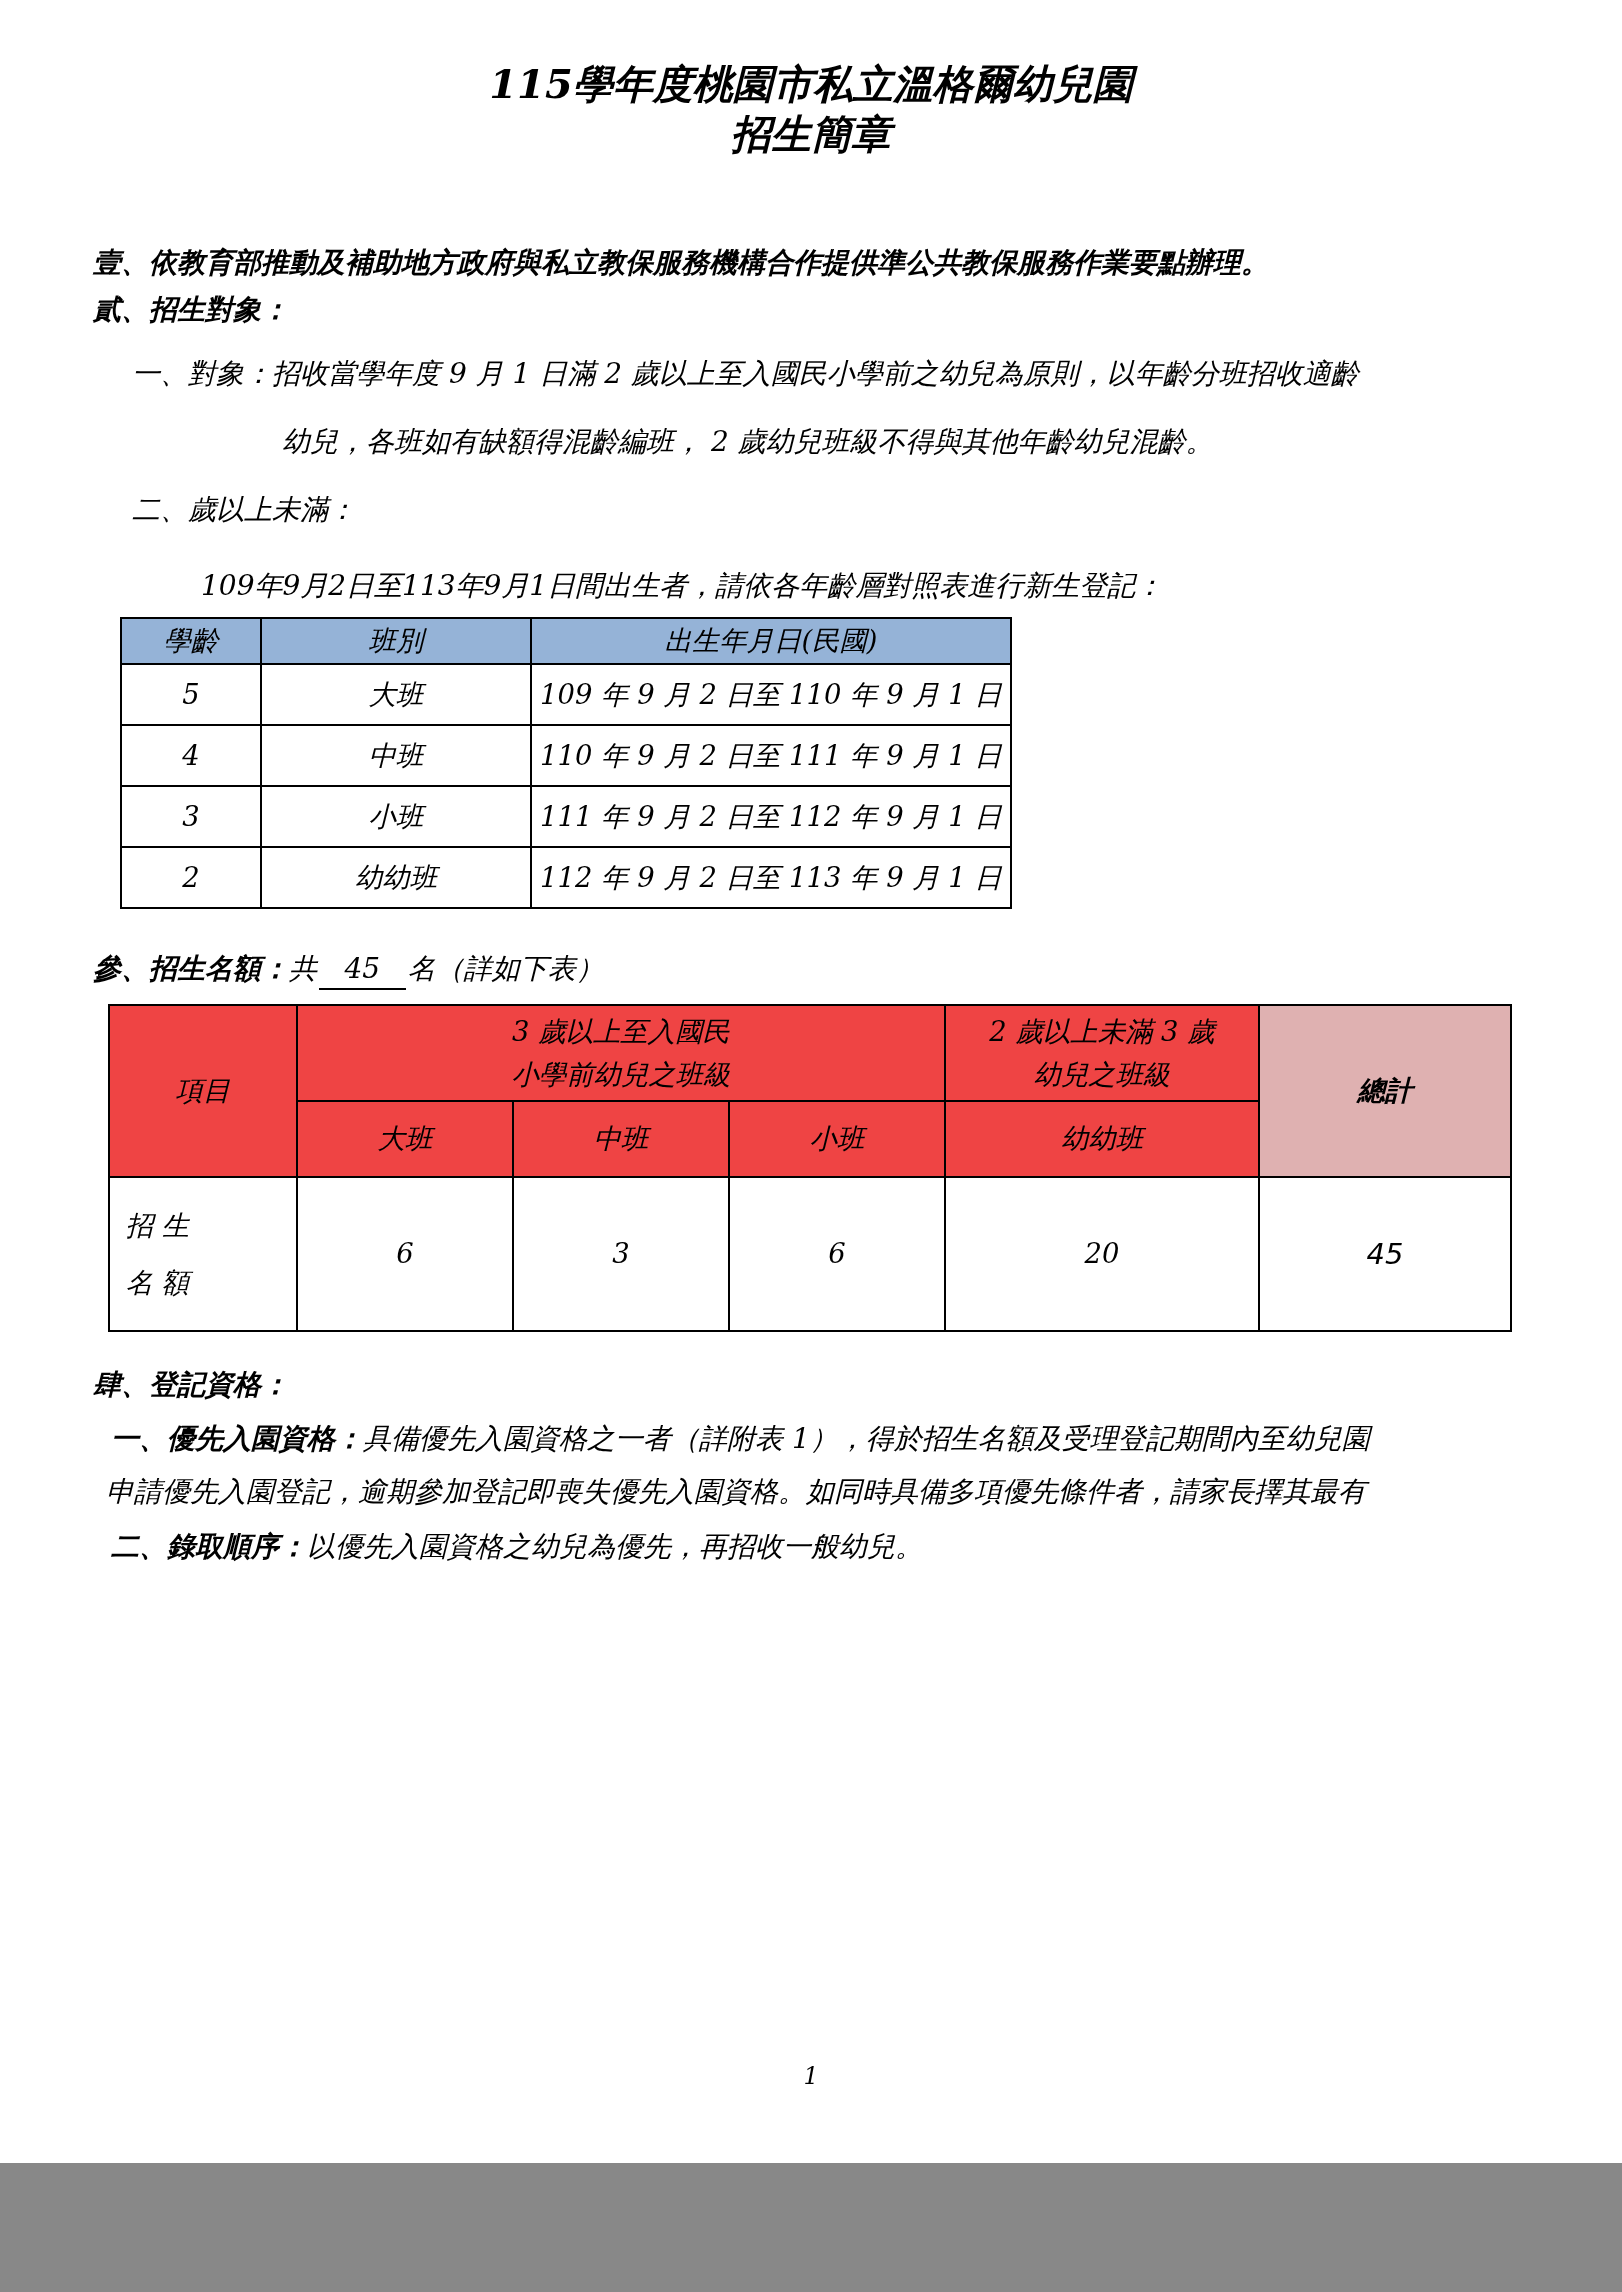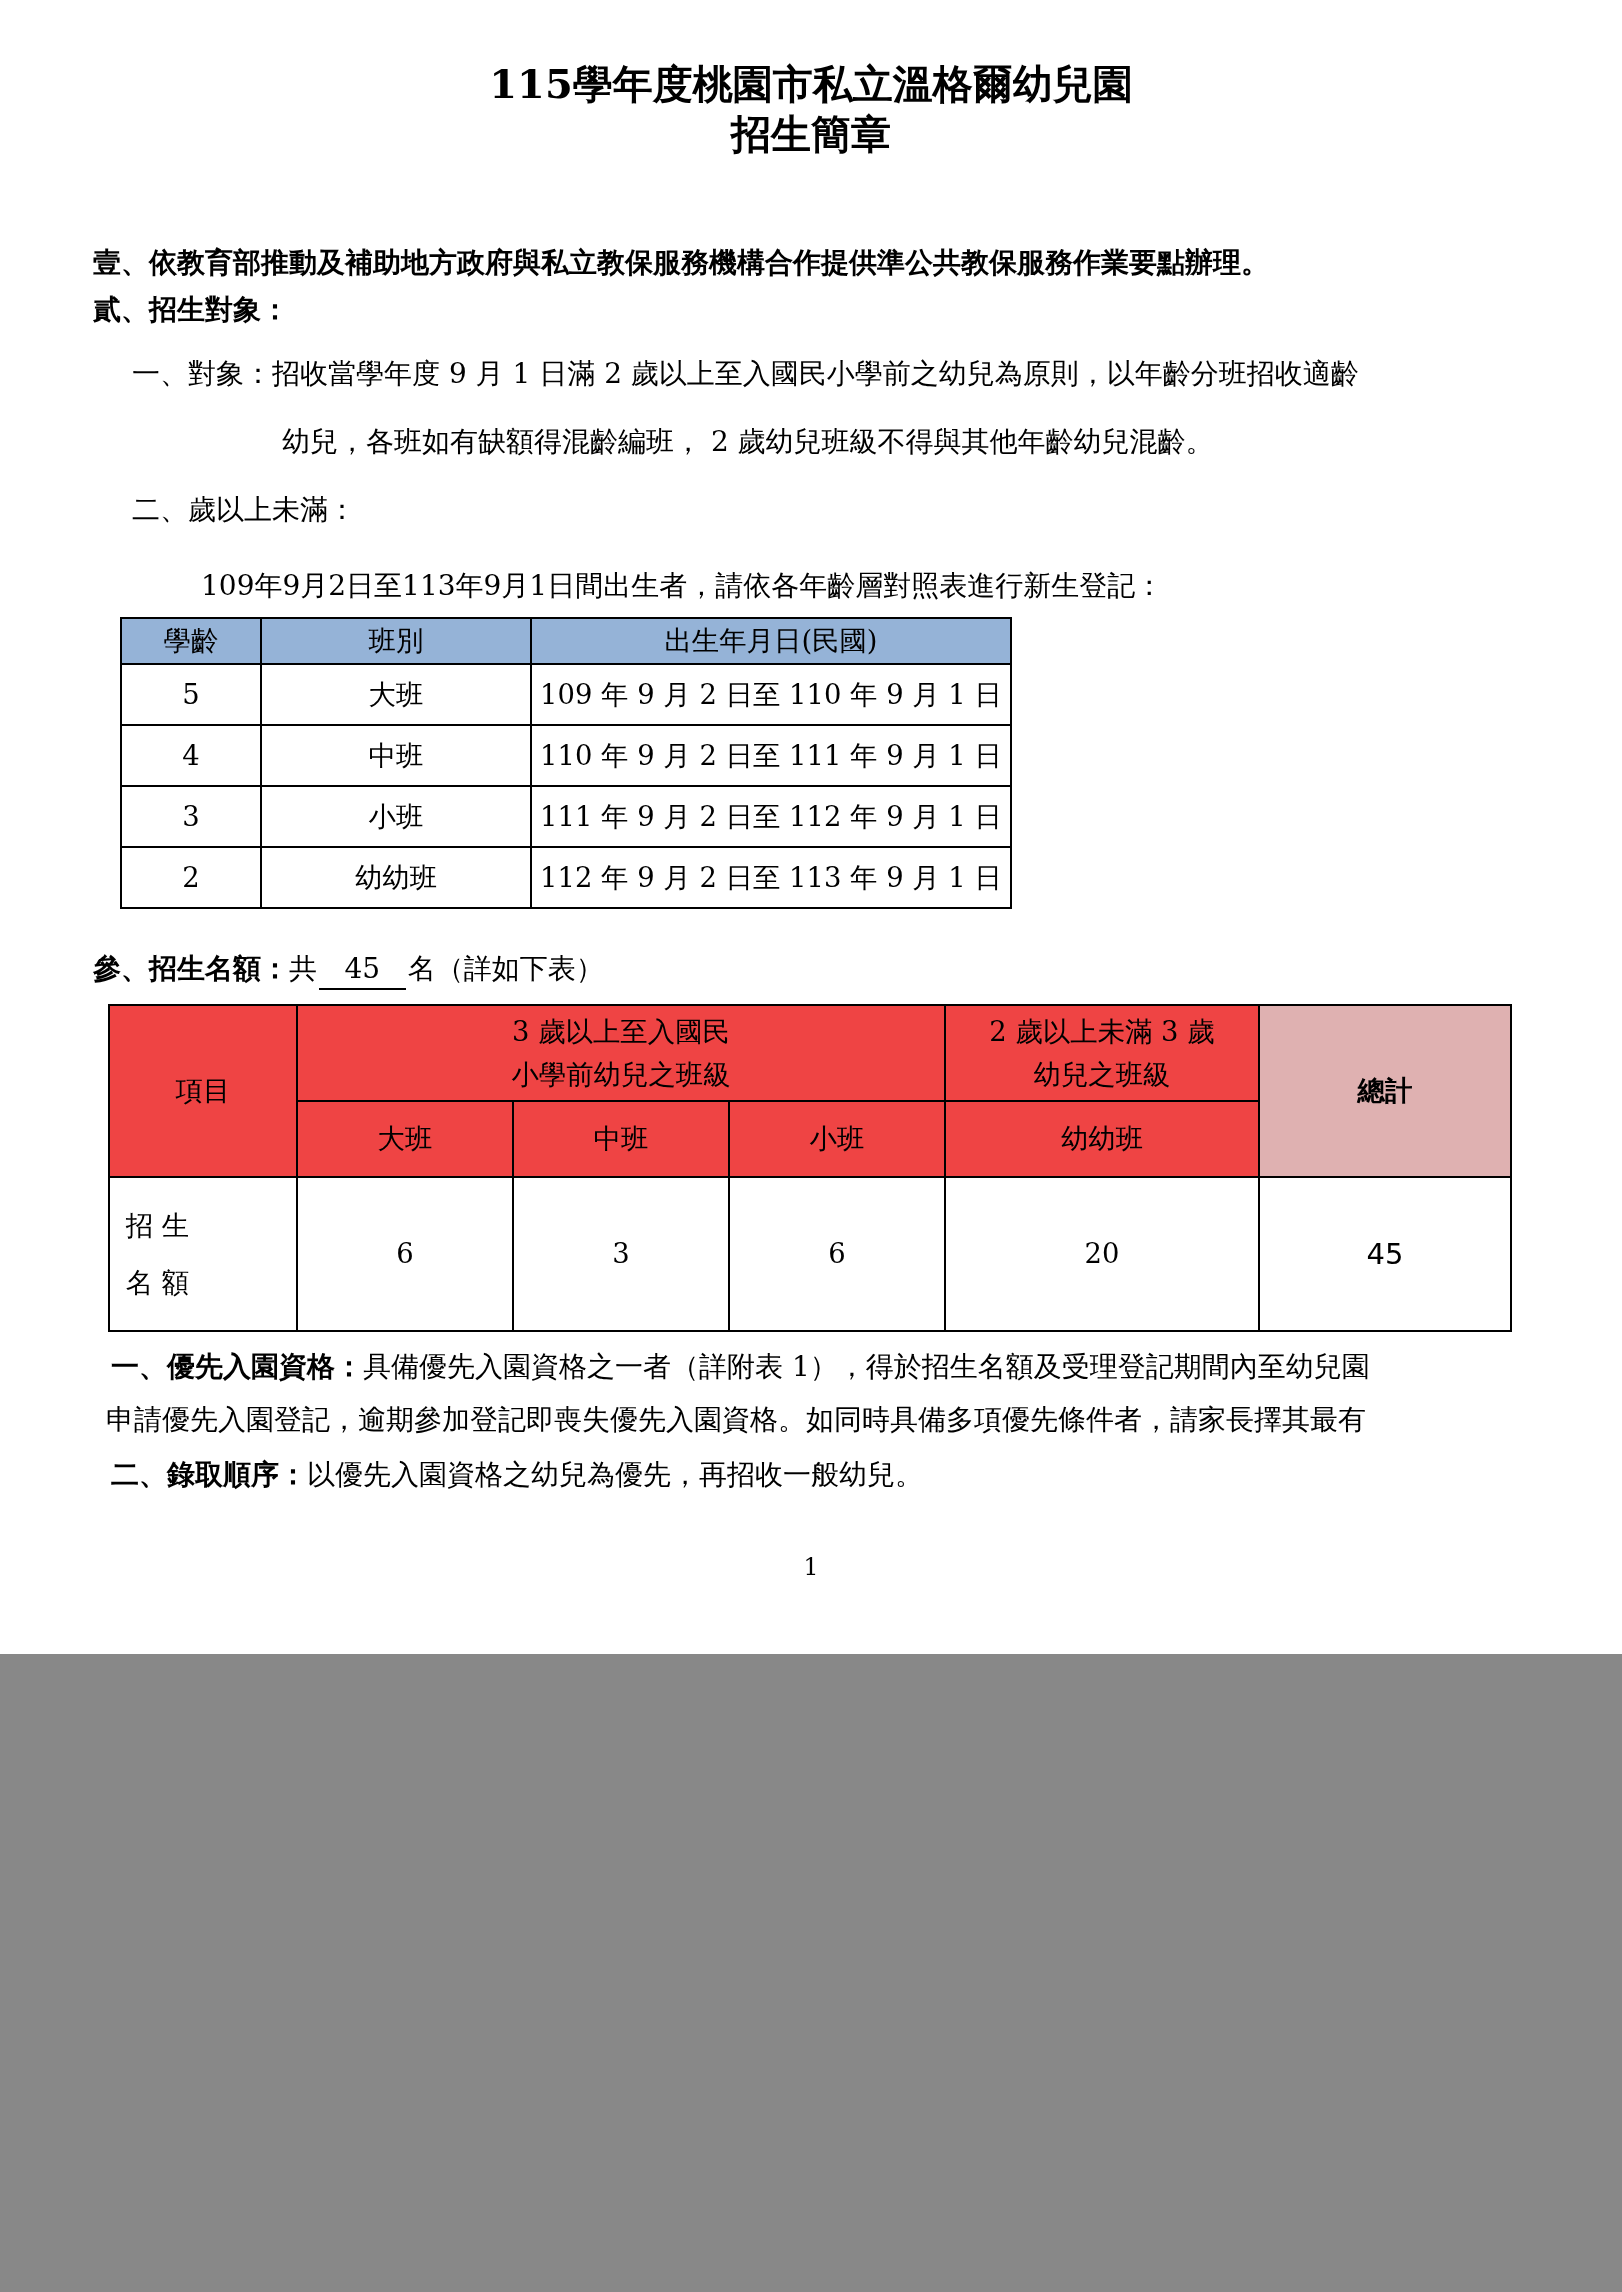--- a/index.html
+++ b/index.html
@@ -1,26 +1,27 @@
 <!DOCTYPE html>
 <html><head>
 <meta charset="utf-8">
 <style>
   * { box-sizing: border-box; }
   html, body { margin: 0; padding: 0; background: #888; }
   .page {
     position: relative;
     width: 1622px;
-    height: 1654px;
+    height: 2163px;
     margin: 0 auto;
     background: #ffffff;
     color: #000;
     font-family: "DejaVu Serif", "Liberation Serif", serif;
     font-size: 28px;
     overflow: hidden;
+    font-style: italic;
   }
   .title-block { padding-top: 59px; text-align: center; font-weight: bold; font-size: 40px; line-height: 1.25; }
   .p { line-height: 39px; white-space: nowrap; }
   .bold { font-weight: bold; }
   .sec-head  { margin: 84px 0 0 93px; font-weight: bold; }
   .sec-head2 { margin: 7.8px 0 0 93px; font-weight: bold; }
   .item-l1   { margin: 25.5px 0 0 132px; }
   .item-cont { margin: 29px 0 0 282px; }
   .item-l2   { margin: 29px 0 0 132px; }
   .note-line { margin: 37px 0 0 201px; }
@@ -148,20 +149,21 @@
       </td>
       <td>6</td>
       <td>3</td>
       <td>6</td>
       <td>20</td>
       <td class="total-val" style="background:#fff;">45</td>
     </tr>
   </tbody>
     </table>
 
+  <div class="p reg-head">肆、登記資格：</div>
 
   <div class="p reg-l1">
     <span class="bold">一、優先入園資格：</span><span>具備優先入園資格之一者（詳附表 1），得於招生名額及受理登記期間內至幼兒園</span>
   </div>
   <div class="p reg-cont">申請優先入園登記，逾期參加登記即喪失優先入園資格。如同時具備多項優先條件者，請家長擇其最有</div>
   <div class="p reg-l1">
     <span class="bold">二、錄取順序：</span><span>以優先入園資格之幼兒為優先，再招收一般幼兒。</span>
   </div>
 
   <div class="footer-page">1</div>

